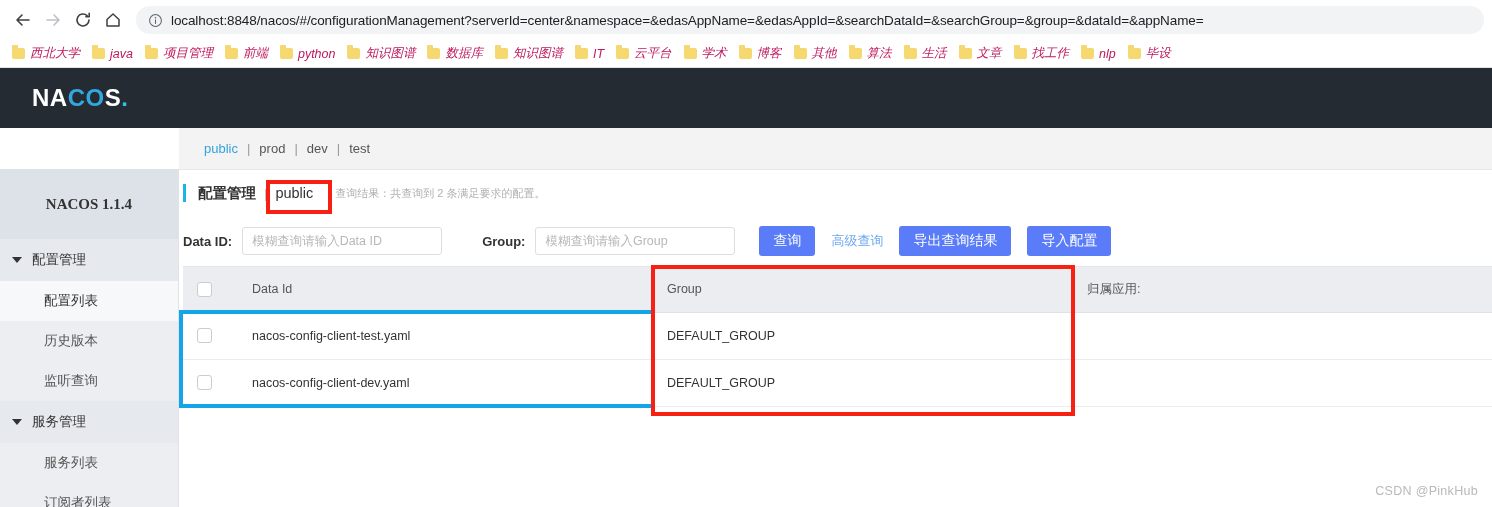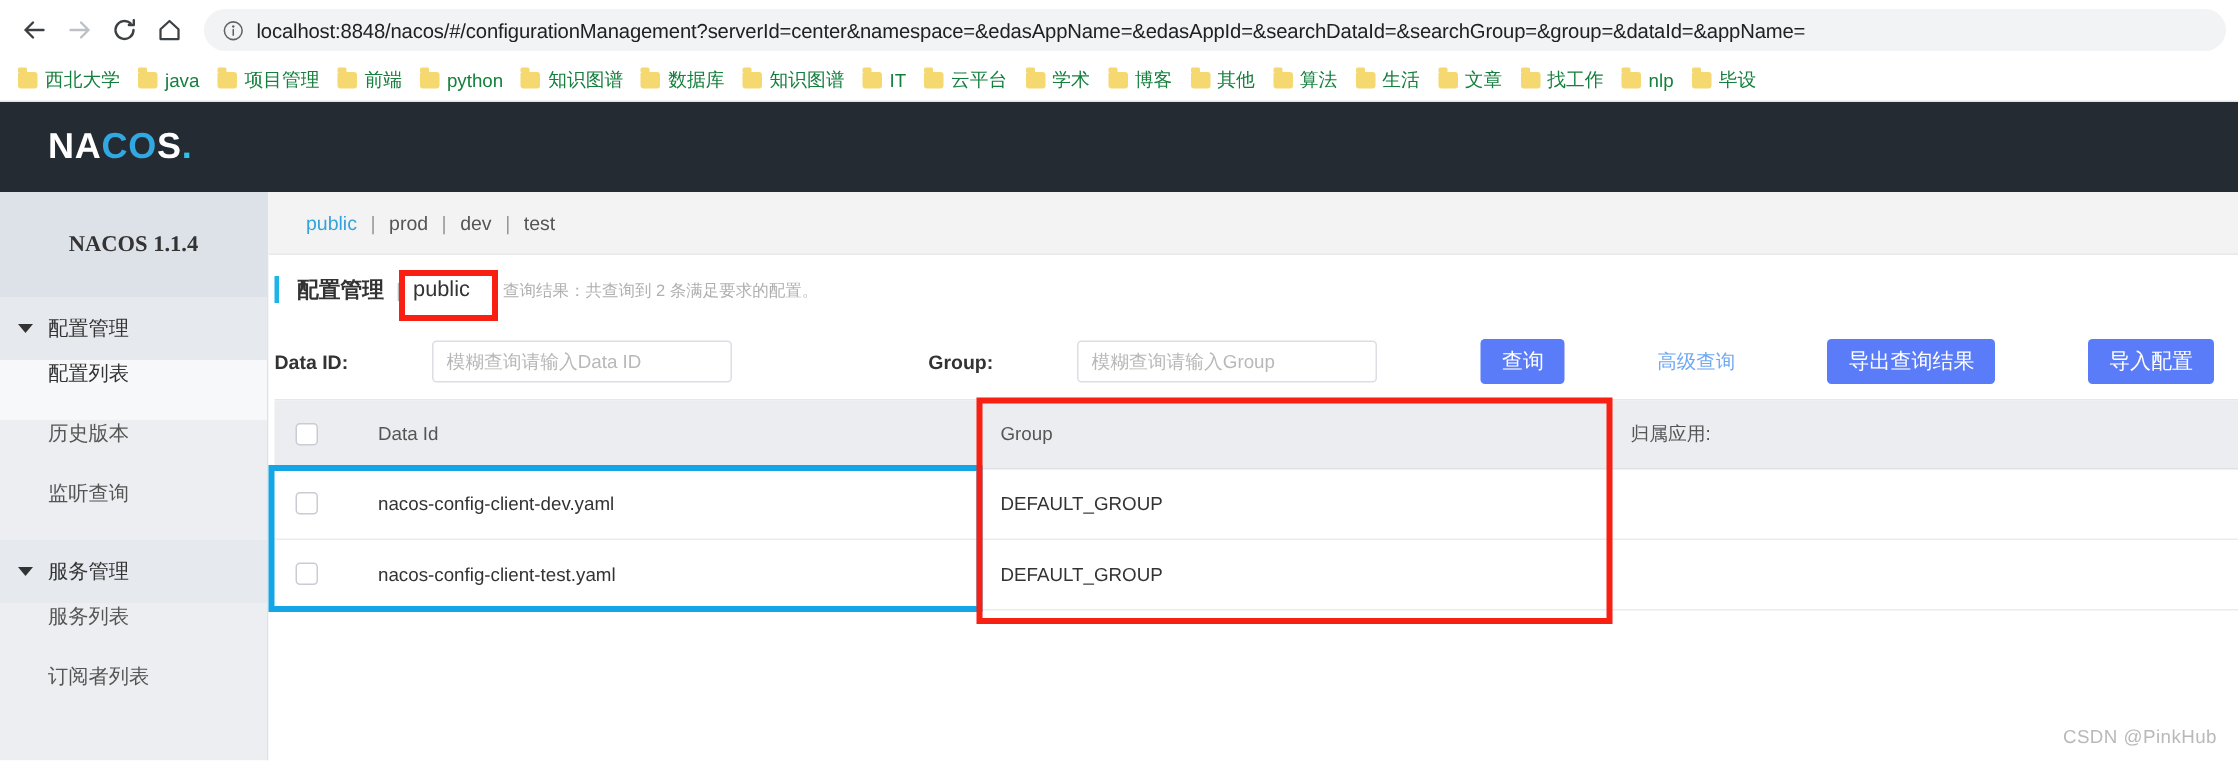--- a/index.html
+++ b/index.html
@@ -76,21 +76,22 @@
   .bm-folder::before {
     content: "";
     position: absolute;
     top: -3px; left: 0;
     width: 6px; height: 3px;
     background: #f5d86f;
     border-radius: 1px 1px 0 0;
   }
   .bm-label {
     font-size: 12.5px;
-    color: #15803d;
+    color: #be185d;
+    font-style: italic;
   }
 
   
   .app {
     position: relative;
     height: 439px;
     background: #fff;
   }
   .app-header {
     height: 60px;
@@ -114,20 +115,21 @@
     display: flex;
     height: 379px;
   }
 
   
   .sidebar {
     width: 179px;
     flex: 0 0 179px;
     background: #eceef1;
     border-right: 1px solid #e0e2e6;
+    margin-top: 41px;
   }
   .sidebar-title {
     height: 70px;
     background: #dde1e8;
     display: flex;
     align-items: center;
     justify-content: center;
     font-weight: bold;
     font-size: 15px;
     color: #333;
@@ -146,21 +148,22 @@
     width: 0; height: 0;
     border-left: 5px solid transparent;
     border-right: 5px solid transparent;
     border-top: 6px solid #333;
     margin-right: 10px;
     flex: 0 0 auto;
   }
   .nav-item {
     height: 40px;
     display: flex;
-    padding-left: 32px;
+    align-items: center;
+    padding-left: 44px;
     font-size: 13.5px;
     color: #555;
   }
   .nav-item.active {
     background: #f7f8fa;
     color: #333;
   }
 
   
   .content {
@@ -213,21 +216,20 @@
     font-size: 11px;
     color: #b0b0b0;
     margin-left: 22px;
   }
 
   .search-row {
     display: flex;
     align-items: center;
     padding-left: 4px;
     height: 50px;
-    justify-content: space-between;
   }
   .field-label {
     font-weight: bold;
     font-size: 13px;
     color: #333;
     margin-right: 10px;
   }
   .text-input {
     height: 28px;
     border: 1px solid #dcdee3;
@@ -552,29 +554,29 @@
               <th>Data Id</th>
               <th>Group</th>
               <th>归属应用:</th>
             </tr>
           </thead>
           <tbody id="table-body">
               <tr>
                 <td>
                   <span class="cbox"></span>
                 </td>
-                <td>nacos-config-client-dev.yaml</td>
+                <td>nacos-config-client-test.yaml</td>
                 <td>DEFAULT_GROUP</td>
                 <td></td>
               </tr>
               <tr>
                 <td>
                   <span class="cbox"></span>
                 </td>
-                <td>nacos-config-client-test.yaml</td>
+                <td>nacos-config-client-dev.yaml</td>
                 <td>DEFAULT_GROUP</td>
                 <td></td>
               </tr>
             </tbody>
         </table>
       </div>
 
 
       <div class="anno anno-cyan" id="anno-dataid" style="left: 0px; top: 182px; width: 476px; height: 98px;"></div>
       <div class="anno anno-red" id="anno-group" style="left: 472px; top: 137px; width: 424px; height: 151px;"></div>

